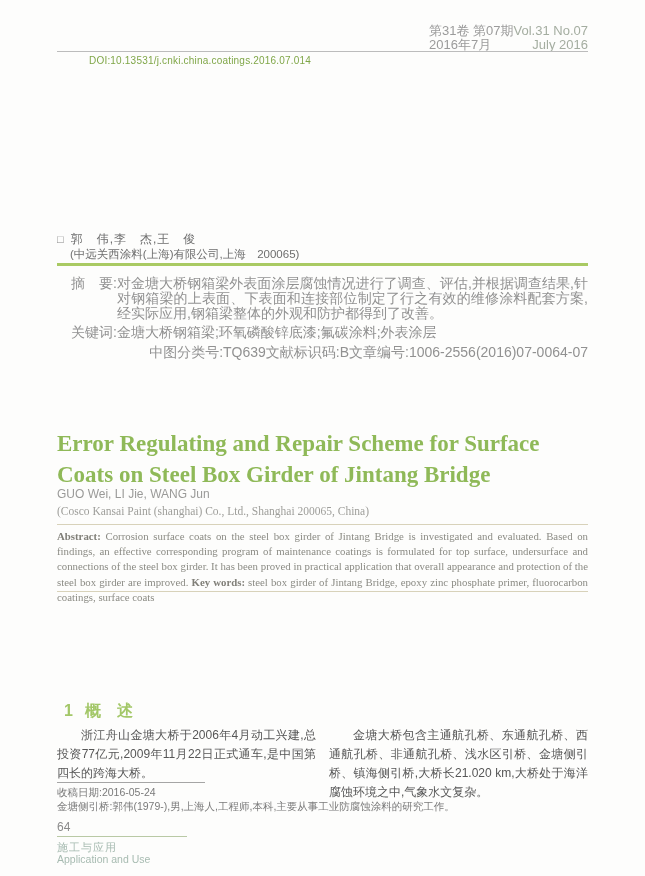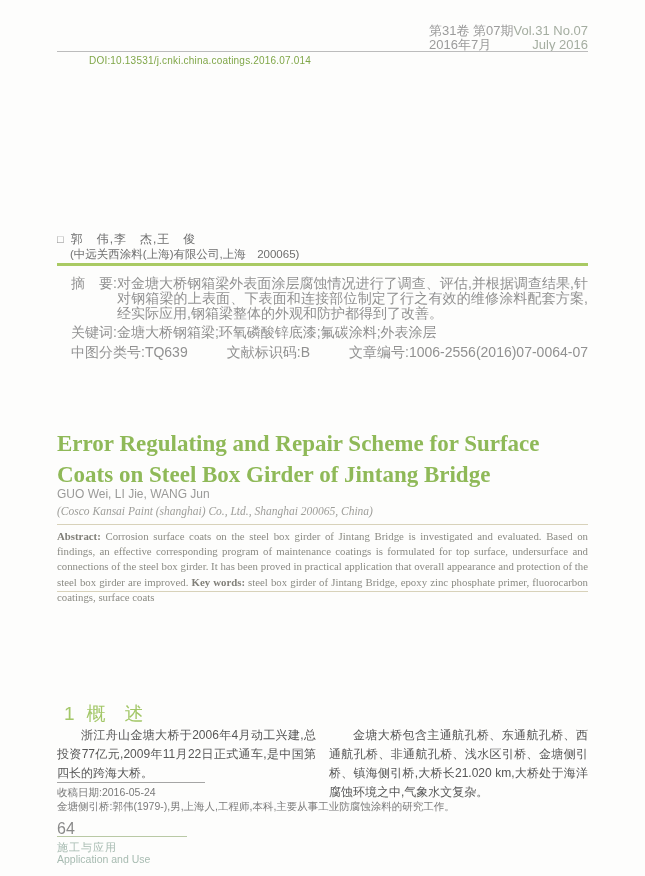--- a/index.html
+++ b/index.html
@@ -23,44 +23,44 @@
   .cn-authors{left:57px;top:231px;font-size:12px;color:#6e6e6e;letter-spacing:1px;}
   .cn-authors .sq{color:#8a8a8a;margin-right:6px;font-size:11px;}
   .cn-affil{left:70px;top:247px;font-size:11.5px;color:#6e6e6e;}
   .green-rule{left:57px;top:263px;width:531px;height:3px;background:#a9ca63;}
   
   .cn-abs{left:71px;top:276px;width:517px;font-size:14px;line-height:15px;color:#919191;}
   .abs-row{display:flex;}
   .abs-row .lab{flex:0 0 46px;white-space:nowrap;}
   .abs-row .txt{flex:1;text-align:justify;}
   .cn-kw{margin-top:4px;}
-  .cn-clc{margin-top:5px;display:flex;justify-content:space-between;width:517px;}
+  .cn-clc{margin-top:5px;display:flex;justify-content:flex-end;width:517px;}
   
   .en-title{left:57px;top:428px;width:531px;font-family:"Liberation Serif",serif;
     font-size:23px;line-height:31px;font-weight:bold;color:#8fb958;}
   .en-authors{left:57px;top:487px;font-size:12px;color:#9a9a98;}
-  .en-affil{left:57px;top:505px;font-family:"Liberation Serif",serif;font-style:italic;
+  .en-affil{left:57px;top:505px;font-family:"Liberation Serif",serif;
     font-size:11.5px;color:#9e9e9a;}
   .en-rule-top{left:57px;top:524px;width:531px;height:1px;background:#d8d2ba;}
   .en-abs{left:57px;top:529px;width:531px;font-family:"Liberation Serif",serif;
     font-size:10.8px;line-height:15.2px;color:#8b8b84;text-align:justify;}
   .en-abs b{color:#807f78;}
   .en-rule-bottom{left:57px;top:591px;width:531px;height:1px;background:#d8d2ba;}
   
-  .sec-head{left:64px;top:701px;font-size:19px;font-weight:normal;color:#a3c768;}
+  .sec-head{left:64px;top:701px;font-size:16px;font-weight:bold;color:#a3c768;}
   .sec-head .num{margin-right:12px;}
   .col-left{left:57px;top:726px;width:259px;font-size:12px;line-height:19px;
     color:#565656;text-align:justify;text-indent:2em;}
   .col-right{left:329px;top:726px;width:259px;font-size:12px;line-height:19px;
     color:#565656;text-align:justify;text-indent:2em;}
   
   .fn-rule{left:57px;top:782px;width:148px;height:1px;background:#a5a5a5;}
   .footnote{left:57px;top:786px;width:531px;font-size:10.5px;line-height:13.5px;color:#7a7a7a;}
   
-  .pg-num{left:57px;top:820px;font-size:16px;color:#8a8a8a;}
+  .pg-num{left:57px;top:820px;font-size:12px;color:#8a8a8a;}
   .pg-rule{left:57px;top:836px;width:130px;height:1px;background:#b9c9a5;}
   .col-cn{left:57px;top:840px;font-size:11px;color:#a7bbb1;letter-spacing:1px;}
   .col-en{left:57px;top:853px;font-size:10.5px;color:#a7bbb1;}
 </style>
 </head>
 <body>
 
 <div class="page">
 
   <div class="abs jheader">

